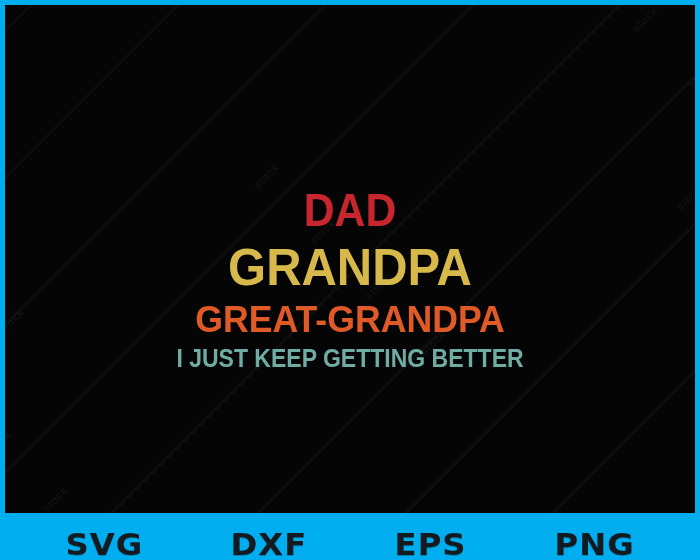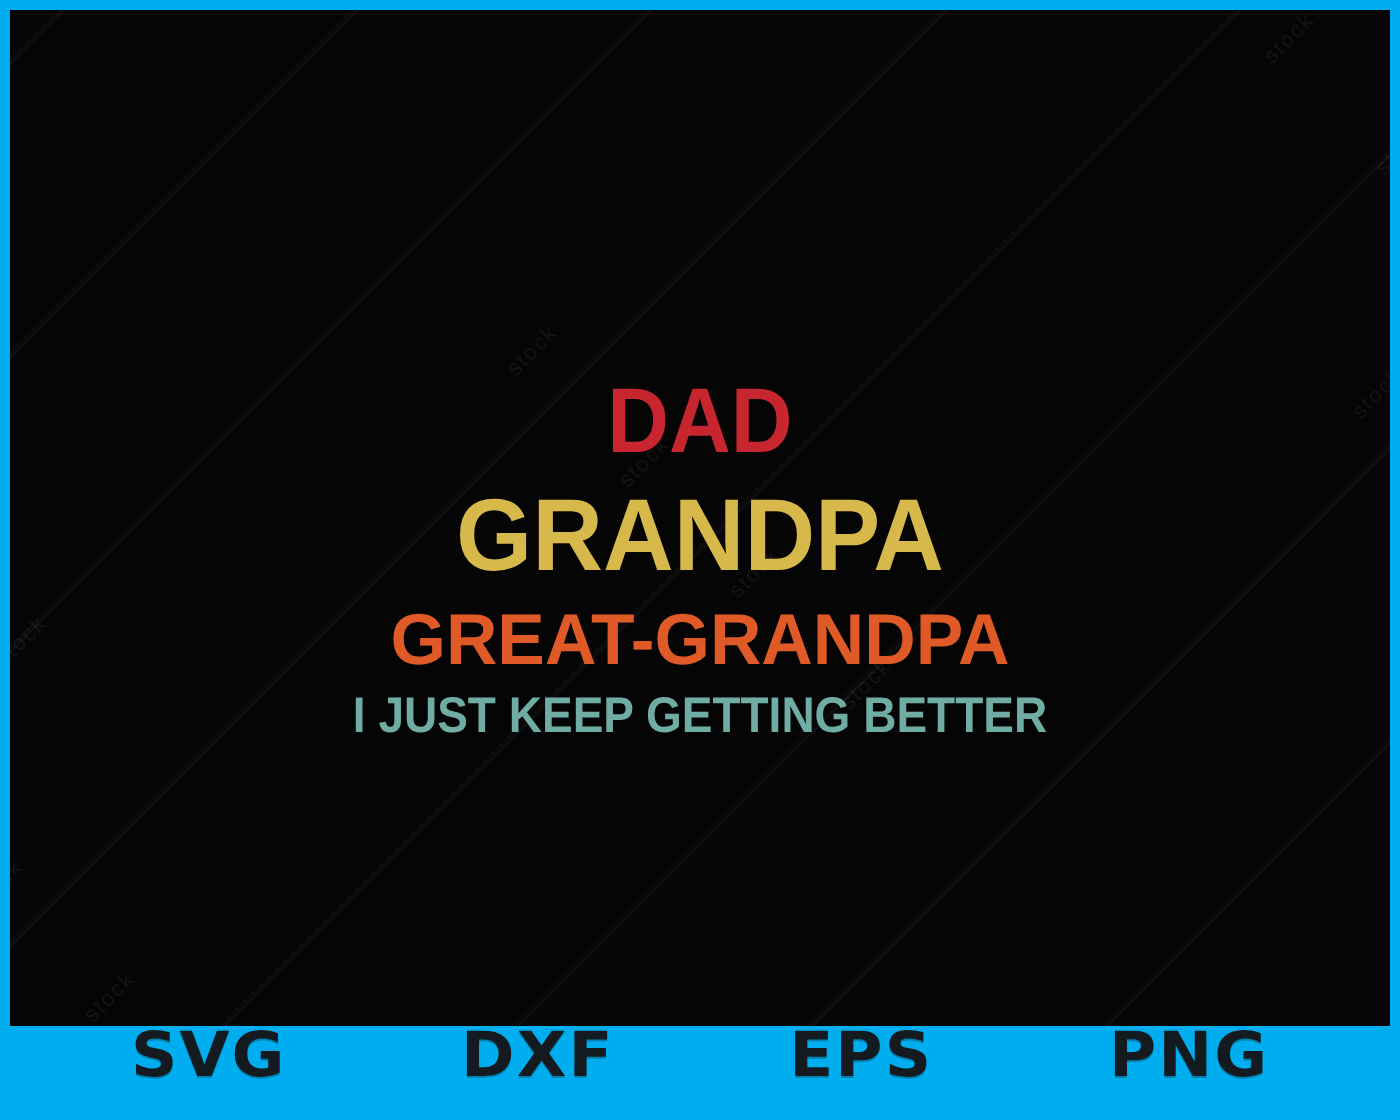--- a/index.html
+++ b/index.html
@@ -115,21 +115,21 @@
 
   
   #format-bar {
     position: absolute;
     left: 0;
     right: 0;
     top: 513px;
     height: 47px;
     background: #00AEEF;
     display: flex;
-    align-items: flex-start;
+    align-items: flex-end;
     justify-content: space-around;
     padding: 0 22px;
     box-sizing: border-box;
   }
   .fmt {
     font-family: "DejaVu Sans", sans-serif;
     font-weight: bold;
     font-size: 31px;
     letter-spacing: 1px;
     color: #141b20;

